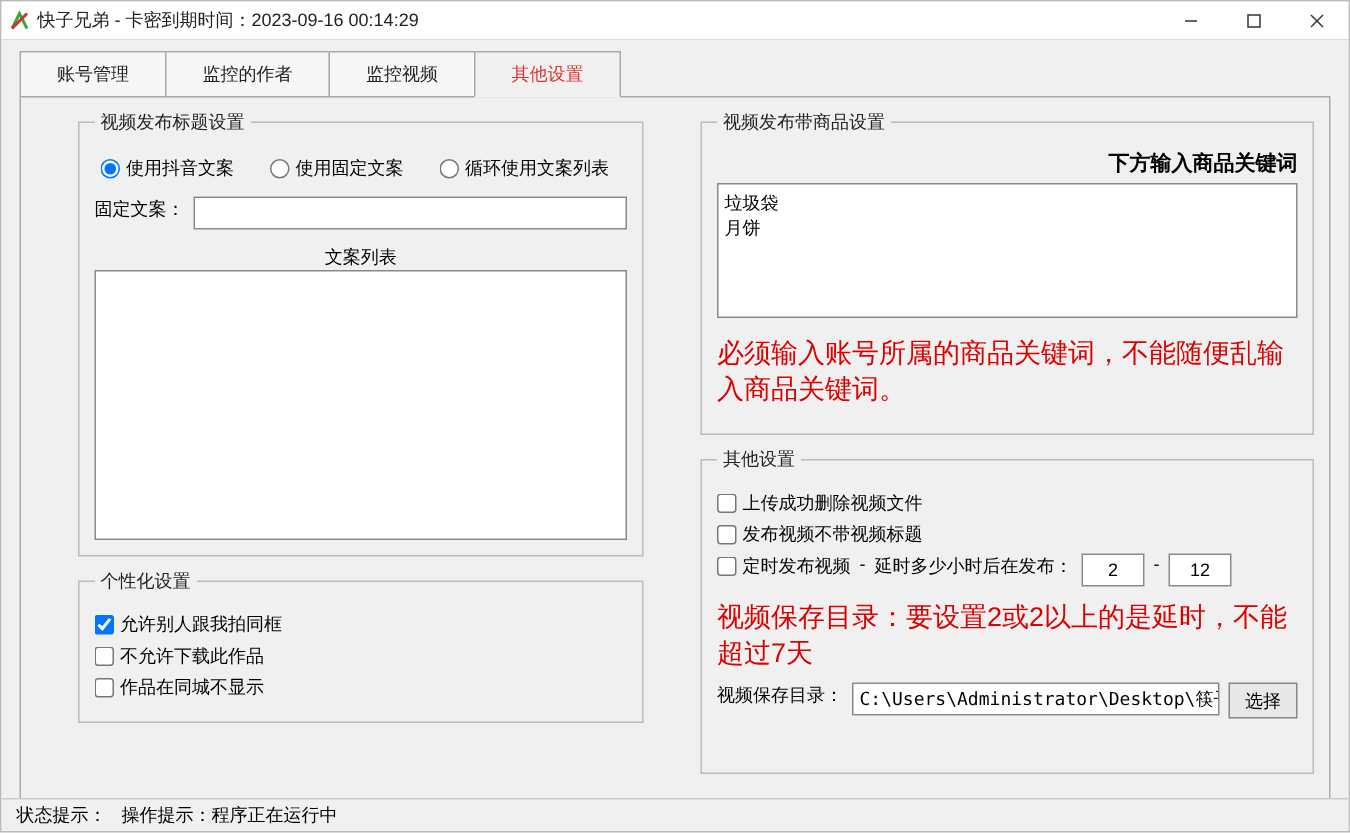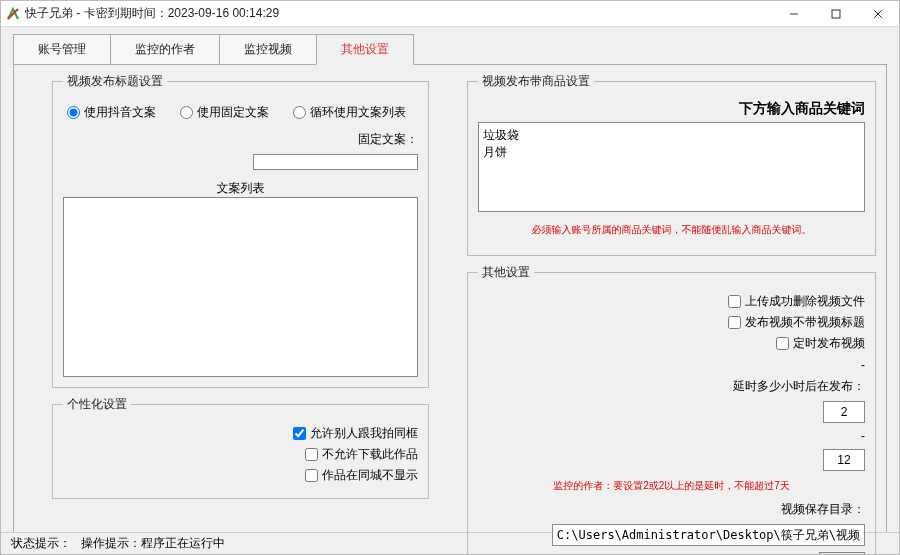--- a/index.html
+++ b/index.html
@@ -14,29 +14,29 @@
   .tabs { display: flex; }
   .tab { padding: 6px 24px; border: 1px solid #aaa; background: #f0f0f0; margin-right: -1px; color: #222; cursor: default; position: relative; top:1px;}
   .tab.active { background: #f0f0f0; color: #d33; border-bottom: 1px solid #f0f0f0; z-index:2; }
   .tab.inactive { background: #f7f7f7; }
   .tabpage { border: 1px solid #aaa; height: calc(100% - 30px); background: #f0f0f0; padding: 8px 10px; display: flex; gap: 10px; }
   .col { display: flex; flex-direction: column; }
   .col.left { flex: 0 0 405px; }
   .col.right { flex: 1; }
   fieldset.group { border: 1px solid #bbb; padding: 8px 10px 10px 10px; margin-bottom: 8px; margin-left: 28px; }
   fieldset.group > legend { padding: 0 4px; color: #222; }
-  .row { display: flex; align-items: flex-end; gap: 6px; margin: 4px 0; flex-wrap: wrap; flex-direction: column; }
+  .row { display: flex; align-items: flex-start; gap: 6px; margin: 4px 0; flex-wrap: wrap; }
   .radio-row { display: flex; gap: 24px; margin: 6px 0 10px 4px; }
   label.radio, label.check { display: inline-flex; align-items: center; gap: 4px; cursor: default; }
   input[type=text].tf { border: 1px solid #888; height: 22px; padding: 0 4px; background: #fff; }
   .txtcenter { text-align: center; }
   .listbox { width: 100%; height: 180px; border: 1px solid #888; background: #fff; }
   .keyword-head { text-align: right; font-size: 14px; font-weight: bold; margin: 2px 0 4px 0; }
   textarea.kw { width: 100%; height: 90px; border: 1px solid #888; resize: none; padding: 4px; background:#fff; overflow: scroll; white-space: pre; }
-  .warn { color: #d00; margin: 8px 0; font-size: 10px; text-align: center; }
+  .warn { color: #d00; margin: 8px 0; font-size: 18px; }
   .num { border: 1px solid #888; width: 42px; height: 22px; text-align: center; background:#fff; }
   .pathbox { border: 1px solid #888; height: 22px; padding: 0 4px; background:#fff; flex:1; overflow:hidden; white-space:nowrap; font-family: "SimSun", monospace; line-height:20px;}
   button.btn { border: 1px solid #888; background: #e8e8e8; height: 24px; padding: 0 10px; }
   .statusbar { height: 22px; border-top: 1px solid #ccc; background:#f0f0f0; display:flex; align-items:center; padding: 0 10px; gap: 10px; }
 </style>
 </head>
 <body>
 
 <div class="titlebar">
   <span class="icon">
@@ -161,21 +161,21 @@
               <input type="checkbox" style="">
               <span>定时发布视频</span>
             </label>
           <span>-</span>
           <span>延时多少小时后在发布：</span>
           <input type="text" class="num" value="2" style="">
           <span>-</span>
           <input type="text" class="num" value="12" style="">
         </div>
 
-        <div class="warn">监控的作者：要设置2或2以上的是延时，不能超过7天</div>
+        <div class="warn">视频保存目录：要设置2或2以上的是延时，不能超过7天</div>
 
         <div class="row">
           <span>视频保存目录：</span>
           <span class="pathbox">C:\Users\Administrator\Desktop\筷子兄弟\视频</span>
           <button class="btn">选择</button>
         </div>
       </fieldset>
 
     </div>
   </div>

